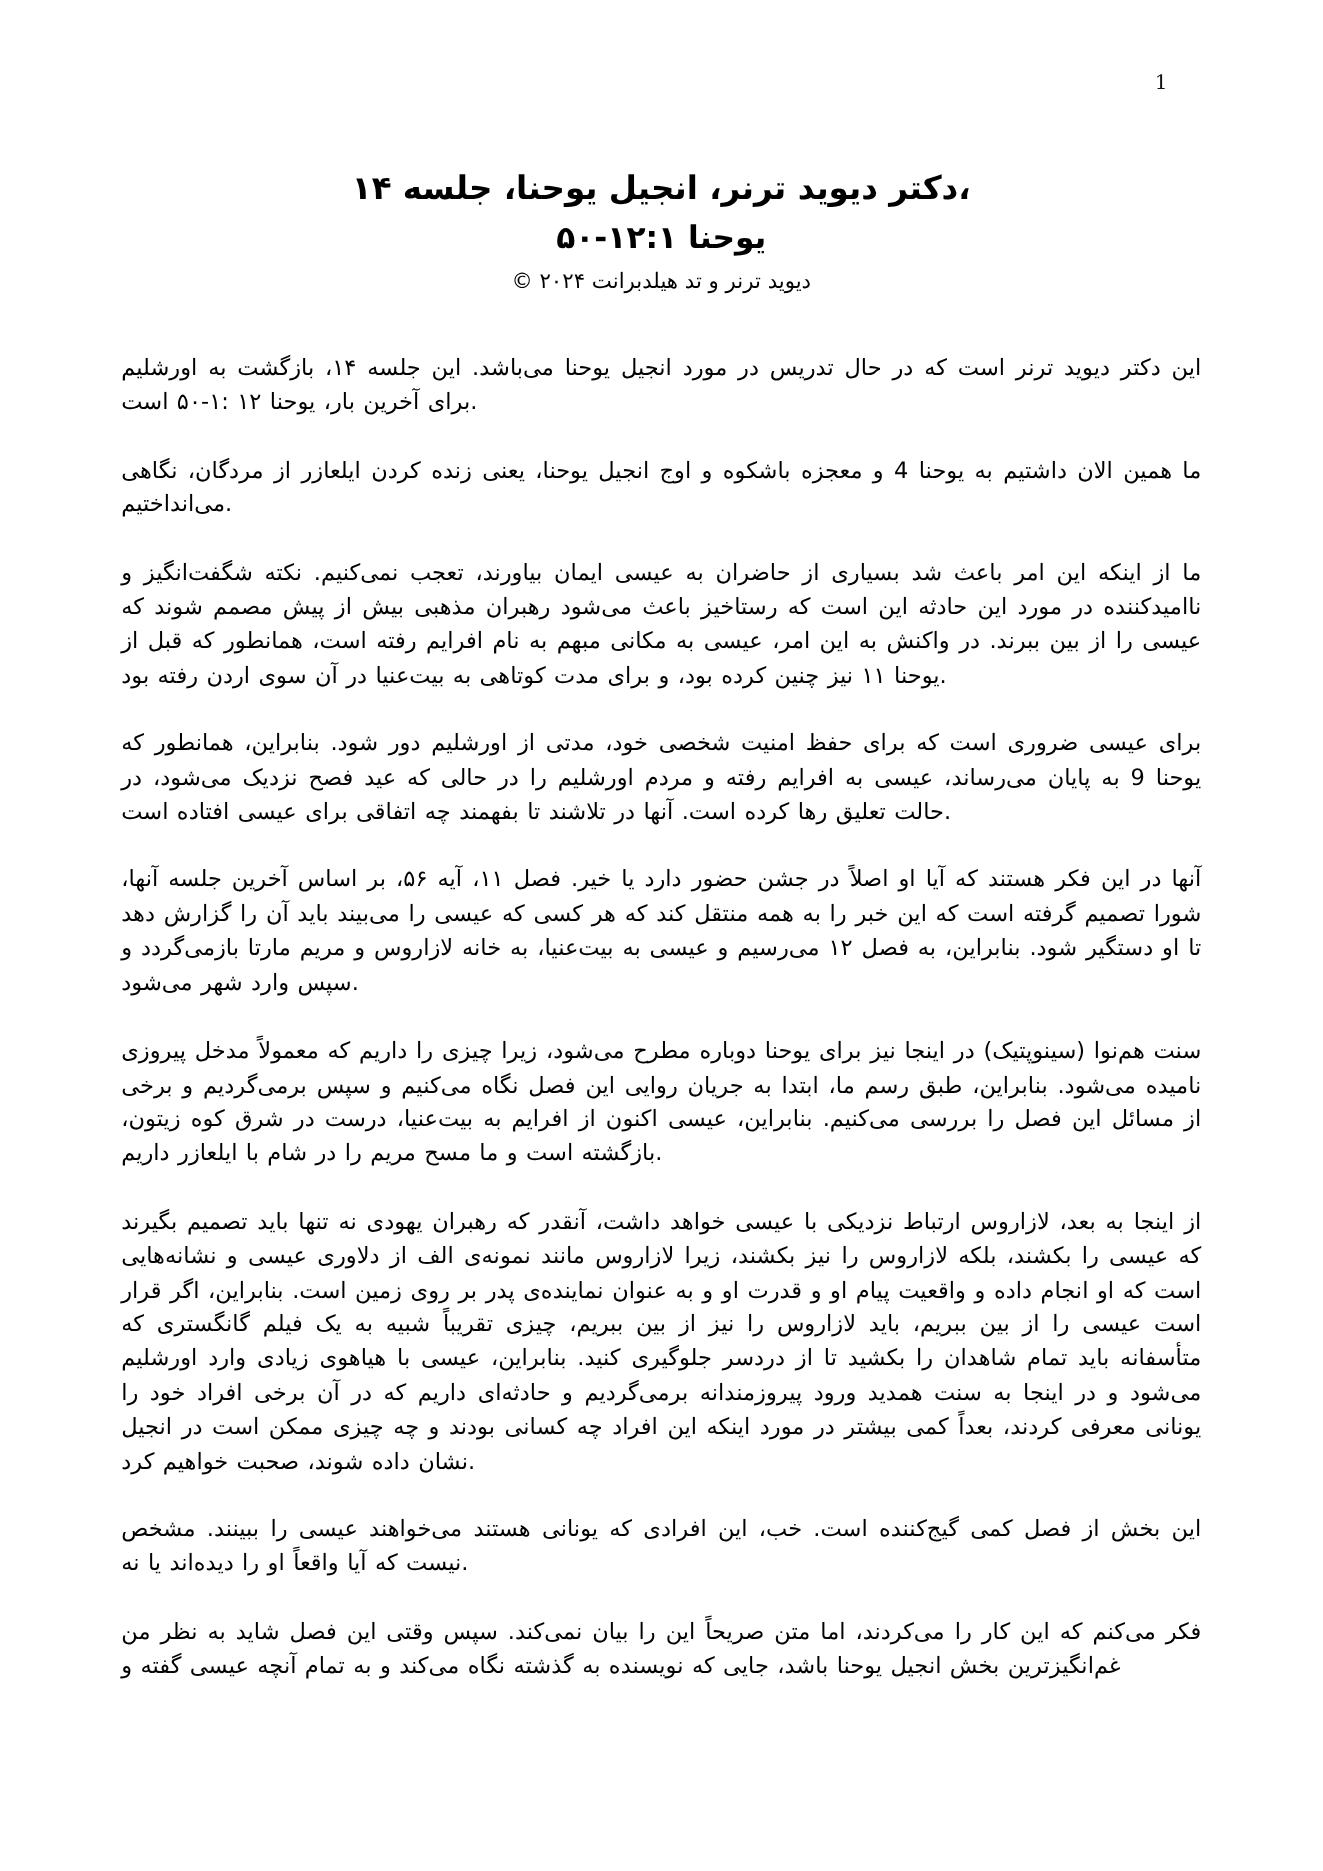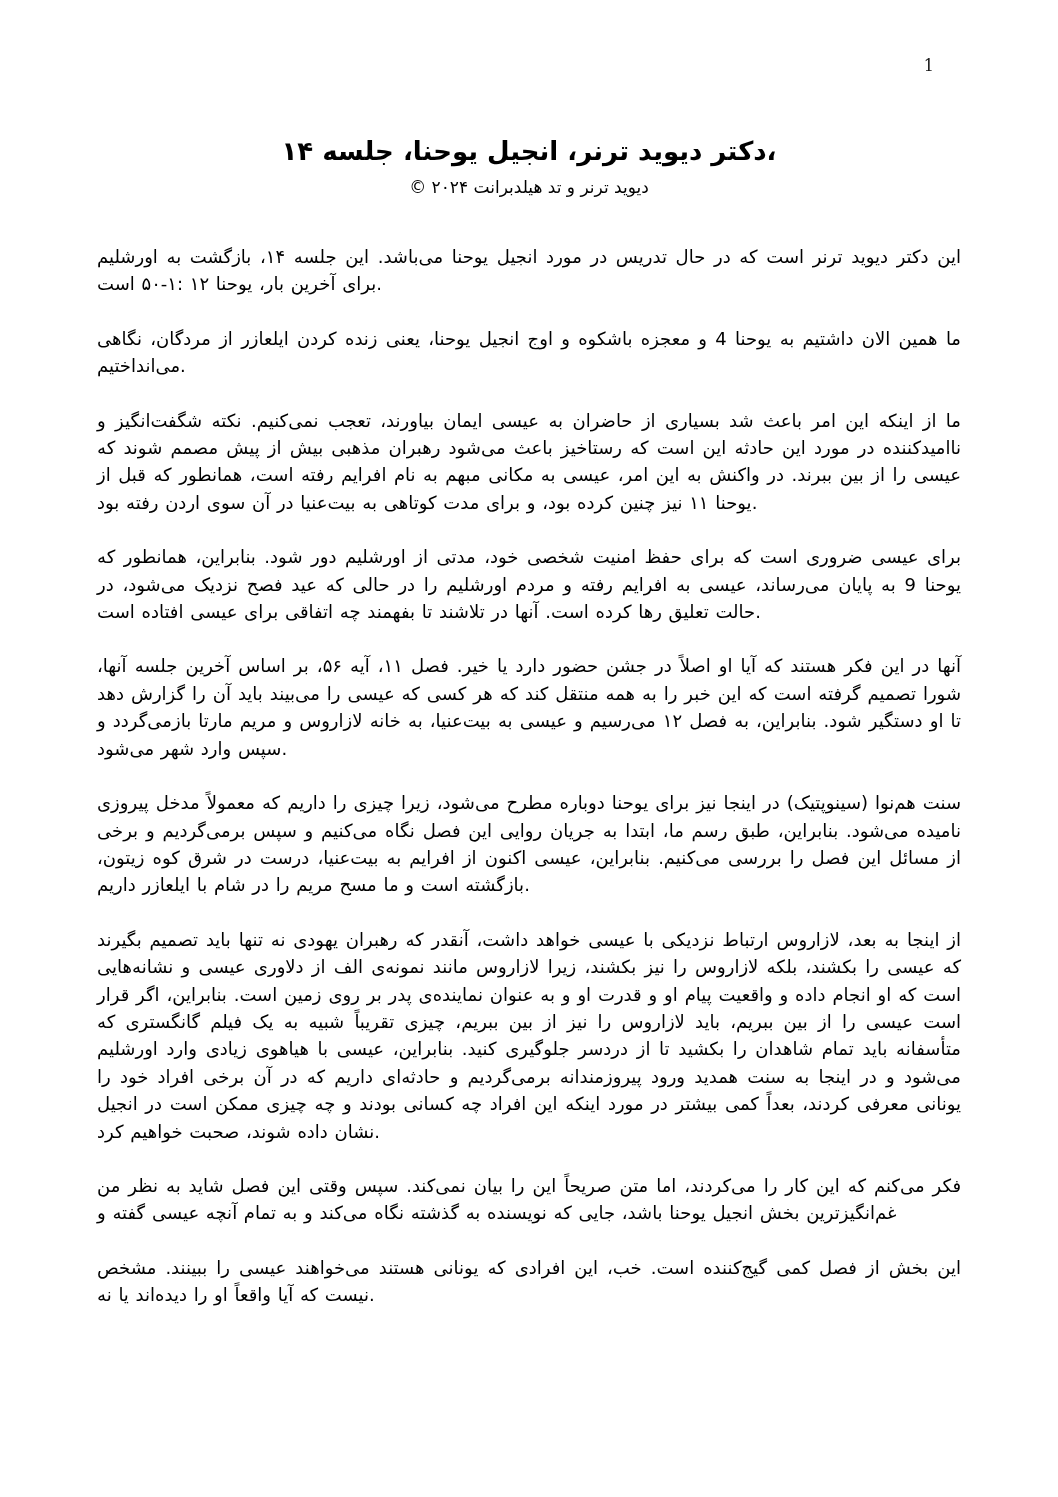--- a/index.html
+++ b/index.html
@@ -73,29 +73,30 @@
 <body>
 
 <div class="page">
 
   <div class="page-number">1</div>
 
   <div class="content">
 
     <div class="doc-header">
       <p class="title-line1">دکتر دیوید ترنر، انجیل یوحنا، جلسه ۱۴،</p>
+      <p class="title-line2">یوحنا ۱۲:۱-۵۰</p>
       <p class="byline">© دیوید ترنر و تد هیلدبرانت ۲۰۲۴</p>
     </div>
 
     <div class="body-text">
       <p>این دکتر دیوید ترنر است که در حال تدریس در مورد انجیل یوحنا می‌باشد. این جلسه ۱۴، بازگشت به اورشلیم برای آخرین بار، یوحنا ۱۲ :۱-۵۰ است.</p>
       <p>ما همین الان داشتیم به یوحنا 4 و معجزه باشکوه و اوج انجیل یوحنا، یعنی زنده کردن ایلعازر از مردگان، نگاهی می‌انداختیم.</p>
       <p>ما از اینکه این امر باعث شد بسیاری از حاضران به عیسی ایمان بیاورند، تعجب نمی‌کنیم. نکته شگفت‌انگیز و ناامیدکننده در مورد این حادثه این است که رستاخیز باعث می‌شود رهبران مذهبی بیش از پیش مصمم شوند که عیسی را از بین ببرند. در واکنش به این امر، عیسی به مکانی مبهم به نام افرایم رفته است، همانطور که قبل از یوحنا ۱۱ نیز چنین کرده بود، و برای مدت کوتاهی به بیت‌عنیا در آن سوی اردن رفته بود.</p>
       <p>برای عیسی ضروری است که برای حفظ امنیت شخصی خود، مدتی از اورشلیم دور شود. بنابراین، همانطور که یوحنا 9 به پایان می‌رساند، عیسی به افرایم رفته و مردم اورشلیم را در حالی که عید فصح نزدیک می‌شود، در حالت تعلیق رها کرده است. آنها در تلاشند تا بفهمند چه اتفاقی برای عیسی افتاده است.</p>
       <p>آنها در این فکر هستند که آیا او اصلاً در جشن حضور دارد یا خیر. فصل ۱۱، آیه ۵۶، بر اساس آخرین جلسه آنها، شورا تصمیم گرفته است که این خبر را به همه منتقل کند که هر کسی که عیسی را می‌بیند باید آن را گزارش دهد تا او دستگیر شود. بنابراین، به فصل ۱۲ می‌رسیم و عیسی به بیت‌عنیا، به خانه لازاروس و مریم مارتا بازمی‌گردد و سپس وارد شهر می‌شود.</p>
       <p>سنت هم‌نوا (سینوپتیک) در اینجا نیز برای یوحنا دوباره مطرح می‌شود، زیرا چیزی را داریم که معمولاً مدخل پیروزی نامیده می‌شود. بنابراین، طبق رسم ما، ابتدا به جریان روایی این فصل نگاه می‌کنیم و سپس برمی‌گردیم و برخی از مسائل این فصل را بررسی می‌کنیم. بنابراین، عیسی اکنون از افرایم به بیت‌عنیا، درست در شرق کوه زیتون، بازگشته است و ما مسح مریم را در شام با ایلعازر داریم.</p>
       <p>از اینجا به بعد، لازاروس ارتباط نزدیکی با عیسی خواهد داشت، آنقدر که رهبران یهودی نه تنها باید تصمیم بگیرند که عیسی را بکشند، بلکه لازاروس را نیز بکشند، زیرا لازاروس مانند نمونه‌ی الف از دلاوری عیسی و نشانه‌هایی است که او انجام داده و واقعیت پیام او و قدرت او و به عنوان نماینده‌ی پدر بر روی زمین است. بنابراین، اگر قرار است عیسی را از بین ببریم، باید لازاروس را نیز از بین ببریم، چیزی تقریباً شبیه به یک فیلم گانگستری که متأسفانه باید تمام شاهدان را بکشید تا از دردسر جلوگیری کنید. بنابراین، عیسی با هیاهوی زیادی وارد اورشلیم می‌شود و در اینجا به سنت همدید ورود پیروزمندانه برمی‌گردیم و حادثه‌ای داریم که در آن برخی افراد خود را یونانی معرفی کردند، بعداً کمی بیشتر در مورد اینکه این افراد چه کسانی بودند و چه چیزی ممکن است در انجیل نشان داده شوند، صحبت خواهیم کرد.</p>
+      <p>این بخش از فصل کمی گیج‌کننده است. خب، این افرادی که یونانی هستند می‌خواهند عیسی را ببینند. مشخص نیست که آیا واقعاً او را دیده‌اند یا نه.</p>
       <p>فکر می‌کنم که این کار را می‌کردند، اما متن صریحاً این را بیان نمی‌کند. سپس وقتی این فصل شاید به نظر من غم‌انگیزترین بخش انجیل یوحنا باشد، جایی که نویسنده به گذشته نگاه می‌کند و به تمام آنچه عیسی گفته و</p>
-      <p>این بخش از فصل کمی گیج‌کننده است. خب، این افرادی که یونانی هستند می‌خواهند عیسی را ببینند. مشخص نیست که آیا واقعاً او را دیده‌اند یا نه.</p>
     </div>
 
   </div>
 </div>
 
 </body></html>

